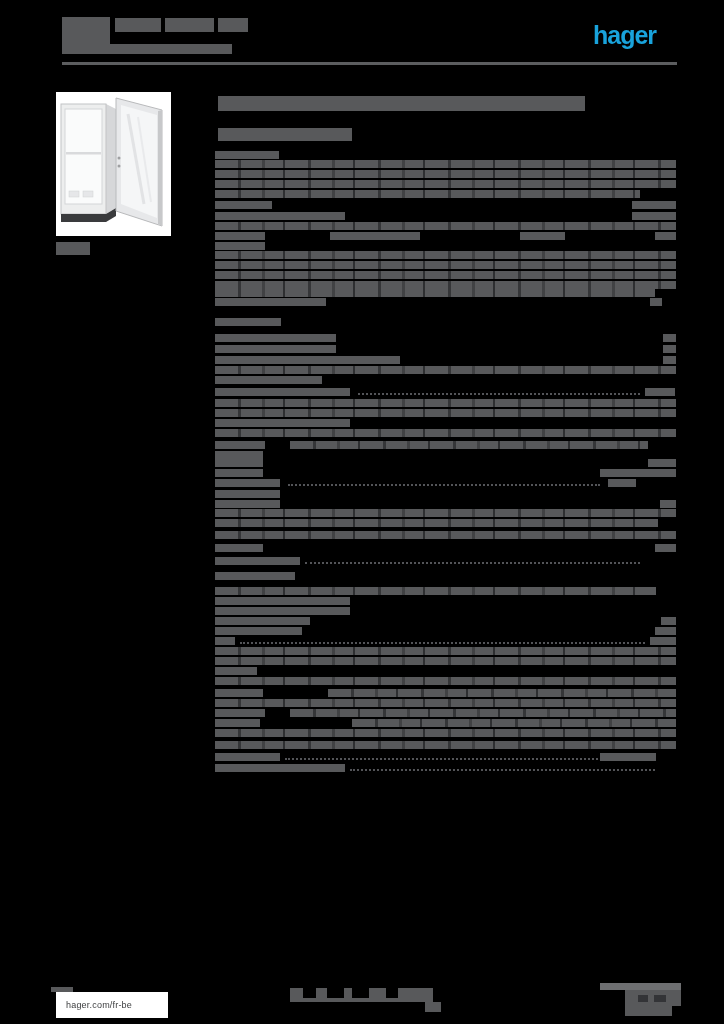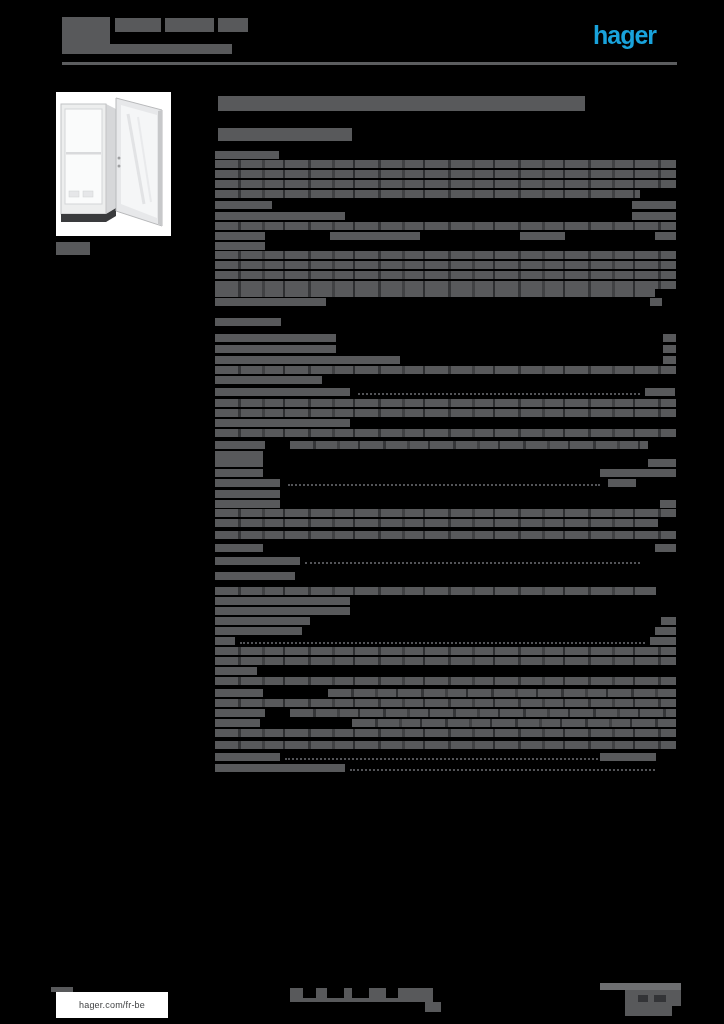--- a/index.html
+++ b/index.html
@@ -13,21 +13,21 @@
   .bar.dark{background:#333437;}
   .bar.light{background:#6e6f71;}
   .bar.black{background:#000;}
   .dots{position:absolute;height:0;border-bottom:2px dotted #535458;}
   .rule{position:absolute;background:#5c5d5f;}
   .logo{position:absolute;left:593px;top:23px;color:#19a3dc;font-size:25px;
         font-weight:bold;letter-spacing:-1px;line-height:1;}
   .hero-box{position:absolute;left:56px;top:92px;width:115px;height:144px;background:#fff;}
   .url-box{position:absolute;left:56px;top:992px;width:112px;height:26px;background:#fff;
            display:flex;align-items:center;}
-  .url-text{color:#3f4042;font-size:9px;padding-left:23px;letter-spacing:0.2px;}
+  .url-text{color:#3f4042;font-size:9px;padding-left:10px;letter-spacing:0.2px;}
 </style>
 </head>
 <body>
 
 <div class="page">
 
   <div>
     <div id="header-bars">
         <div class="bar" style="left: 62px; top: 17px; width: 48px; height: 27px;"></div>
         <div class="bar" style="left: 115px; top: 18px; width: 46px; height: 14px;"></div>

